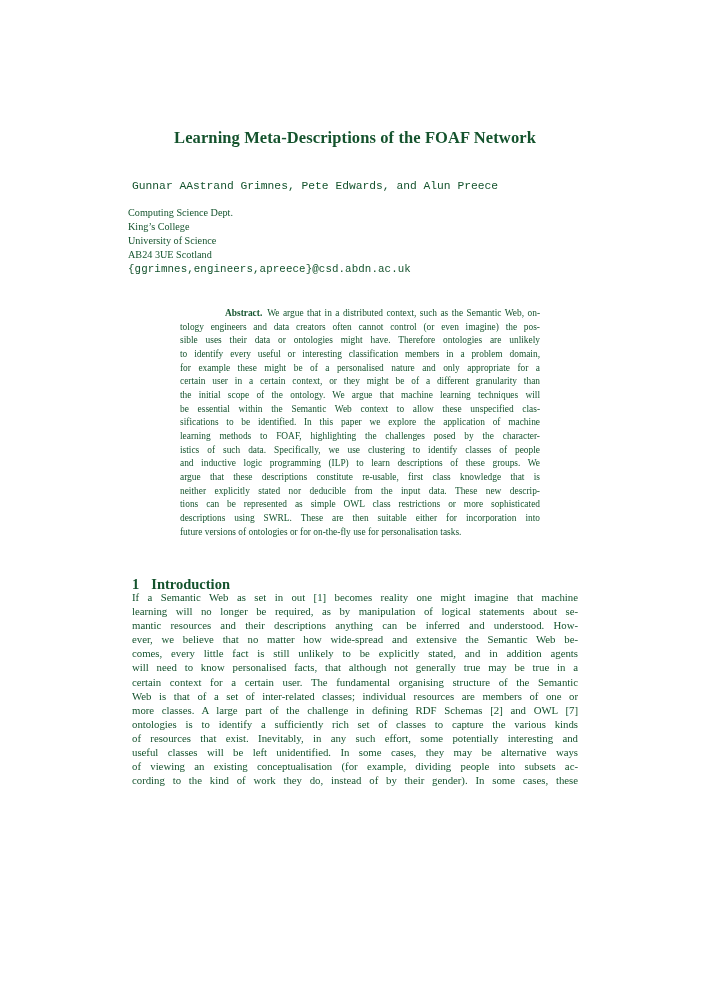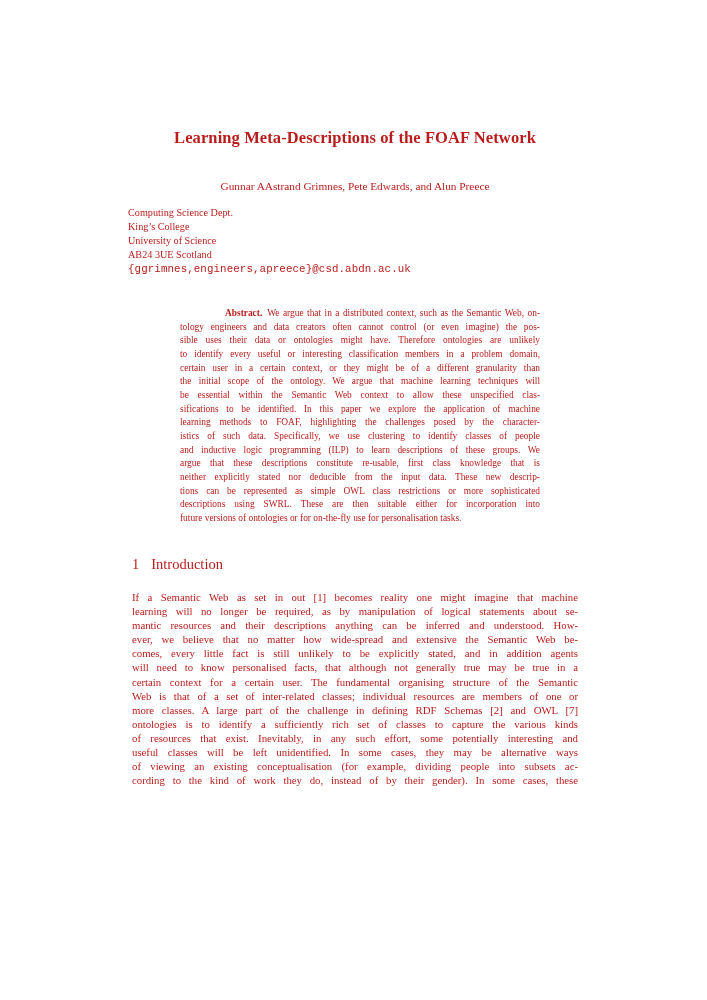--- a/index.html
+++ b/index.html
@@ -2,41 +2,42 @@
 <html><head>
 <meta charset="utf-8">
 <style>
   html, body { margin: 0; padding: 0; }
   body { background: #ffffff; }
   .page {
     position: relative;
     width: 707px;
     height: 1000px;
     background: #ffffff;
-    color: #b91c1c;
+    color: #14532d;
     font-family: "Liberation Serif", serif;
     overflow: hidden;
   }
   .title {
     position: absolute;
     top: 128px;
     left: 132px;
     width: 446px;
     text-align: center;
     font-size: 16.5px;
     font-weight: bold;
     letter-spacing: 0.1px;
   }
   .authors {
     position: absolute;
     top: 180px;
     left: 132px;
     width: 446px;
-    text-align: center;
+    text-align: left;
     font-size: 11.3px;
+    font-family: Liberation Mono, monospace;
   }
   .affiliation {
     position: absolute;
     top: 206px;
     left: 128px;
     width: 446px;
     font-size: 10.2px;
     line-height: 14px;
   }
   .affiliation .email {
@@ -63,25 +64,25 @@
   }
   .lines > div {
     text-align: justify;
     text-align-last: justify;
   }
   .abstract .lines > div:last-child {
     text-align-last: left;
   }
   .section-heading {
     position: absolute;
-    top: 556px;
+    top: 576px;
     left: 132px;
     width: 446px;
     font-size: 14.5px;
-    font-weight: normal;
+    font-weight: bold;
   }
   .section-heading .sec-num { margin-right: 12px; }
   .intro {
     position: absolute;
     top: 590px;
     left: 132px;
     width: 446px;
     font-size: 10.8px;
     line-height: 14.1px;
     letter-spacing: -0.02px;
@@ -105,20 +106,21 @@
   </div>
 
   <div class="abstract">
     <div class="first-line">
       <span class="abstract-label">Abstract.</span><span>We argue that in a distributed context, such as the Semantic Web, on-</span>
     </div>
     <div class="lines">
         <div>tology engineers and data creators often cannot control (or even imagine) the pos-</div>
         <div>sible uses their data or ontologies might have. Therefore ontologies are unlikely</div>
         <div>to identify every useful or interesting classification members in a problem domain,</div>
+        <div>for example these might be of a personalised nature and only appropriate for a</div>
         <div>certain user in a certain context, or they might be of a different granularity than</div>
         <div>the initial scope of the ontology. We argue that machine learning techniques will</div>
         <div>be essential within the Semantic Web context to allow these unspecified clas-</div>
         <div>sifications to be identified. In this paper we explore the application of machine</div>
         <div>learning methods to FOAF, highlighting the challenges posed by the character-</div>
         <div>istics of such data. Specifically, we use clustering to identify classes of people</div>
         <div>and inductive logic programming (ILP) to learn descriptions of these groups. We</div>
         <div>argue that these descriptions constitute re-usable, first class knowledge that is</div>
         <div>neither explicitly stated nor deducible from the input data. These new descrip-</div>
         <div>tions can be represented as simple OWL class restrictions or more sophisticated</div>

